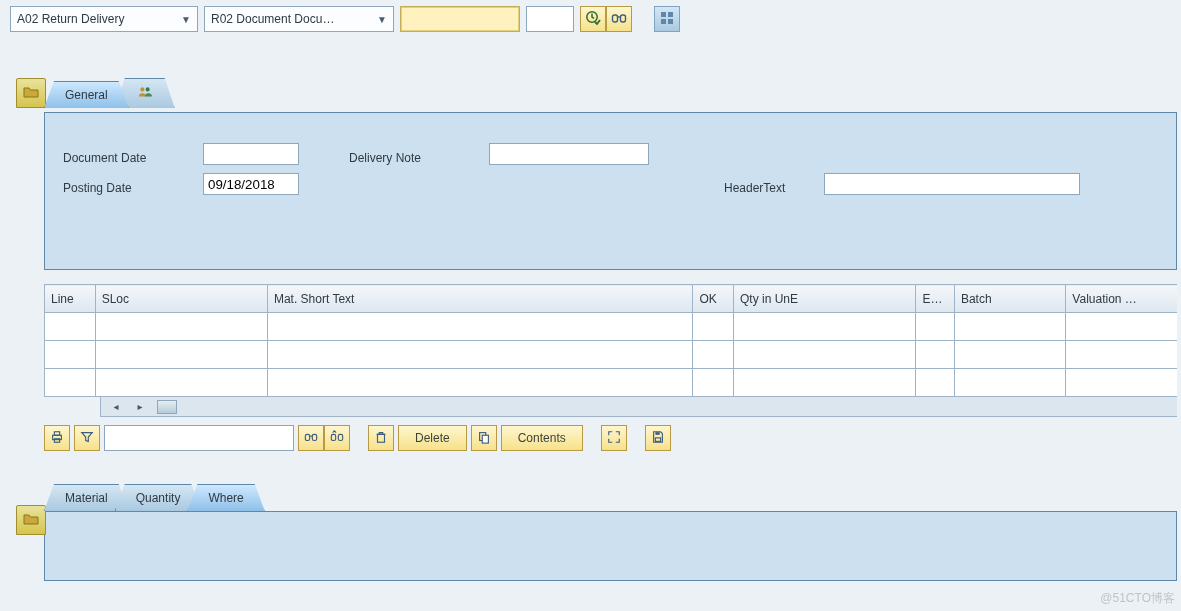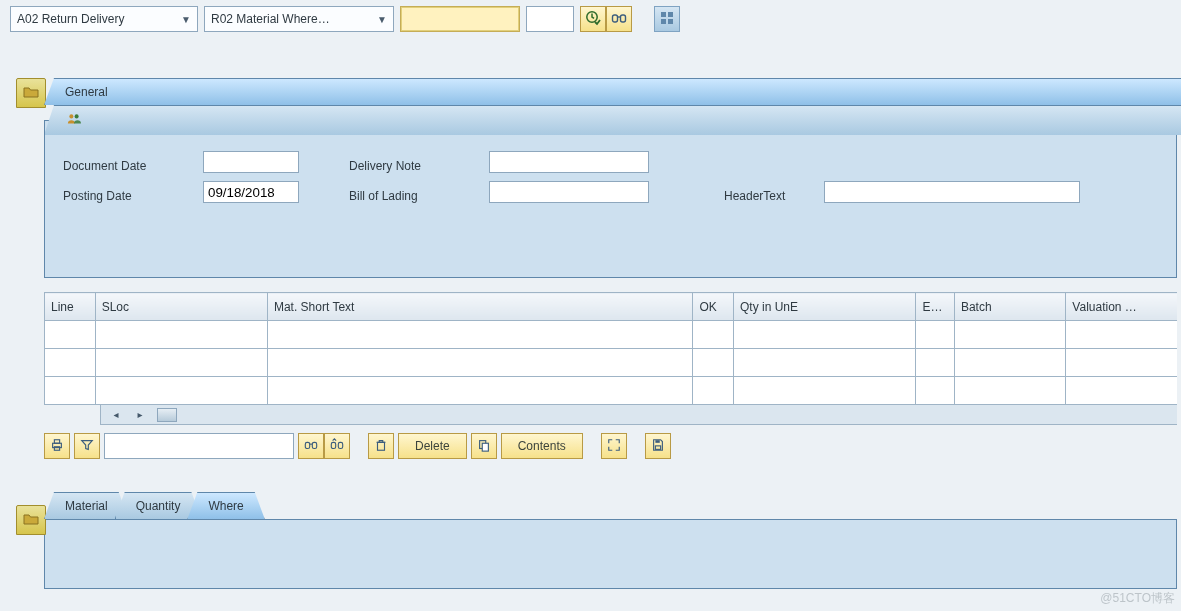--- a/index.html
+++ b/index.html
@@ -66,24 +66,24 @@
     background: linear-gradient(#e9e29a,#d6c54c);
     border: 1px solid #a28e2d;
     border-radius: 2px 2px 0 0;
     cursor: pointer;
   }
   .side-tab svg { width: 16px; height: 16px; }
 
   
   .tabstrip {
     position: relative;
-    margin: 40px 0 12px 44px;
+    margin: 40px 0 4px 44px;
     height: 30px;
     display: flex;
-    flex-direction: column;
+    align-items: flex-end;
   }
   .tab {
     padding: 6px 20px 6px 20px;
     margin-right: -14px;
     border: 1px solid #5f87aa;
     border-bottom: none;
     cursor: pointer;
     position: relative;
     background: linear-gradient(#d5e6f3,#a9c9e1);
     clip-path: polygon(10px 0, calc(100% - 10px) 0, 100% 100%, 0 100%);
@@ -151,21 +151,21 @@
 </style>
 </head>
 <body>
 
 <div class="topbar">
   <div class="dd dd-1">
     <span>A02 Return Delivery</span>
     <span class="chev">▼</span>
   </div>
   <div class="dd dd-2">
-    <span>R02 Material Where…</span>
+    <span>R02 Document Docu…</span>
     <span class="chev">▼</span>
   </div>
   <input class="txt-in txt-hl" style="width: 120px;" value="">
   <input class="txt-in" style="width: 48px;" value="">
   <span class="pair">
     <span class="icon-btn">
       <span>
         <svg width="16" height="16" viewBox="0 0 16 16">
             <circle cx="7" cy="7" r="5.2" fill="none" stroke="#2f6b2b" stroke-width="1.5"></circle>
             <path d="M7 3.5V7l2 1.3" stroke="#2f6b2b" stroke-width="1.5" fill="none"></path>
@@ -228,24 +228,20 @@
         <input class="in" value="" style="">
       </div>
       <div class="field-row">
         <span class="lbl">Posting Date</span>
         <input class="in" value="09/18/2018" style="">
       </div>
     </div>
     <div class="field-col colB">
       <div class="field-row">
         <span class="lbl">Delivery Note</span>
-        <input class="in" value="" style="">
-      </div>
-      <div class="field-row">
-        <span class="lbl">Bill of Lading</span>
         <input class="in" value="" style="">
       </div>
     </div>
     <div class="field-col colC">
       <div class="field-row" style="visibility:hidden">
           <span class="lbl">.</span>
         </div>
       <div class="field-row">
         <span class="lbl">HeaderText</span>
         <input class="in" value="" style="">

